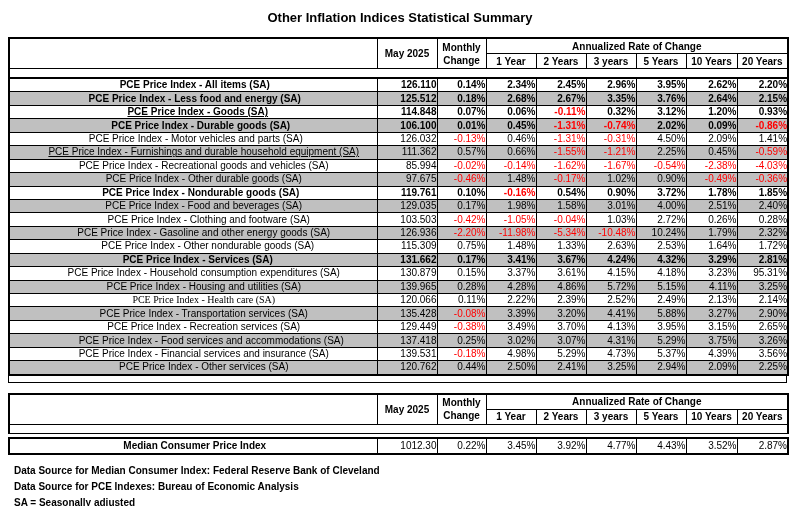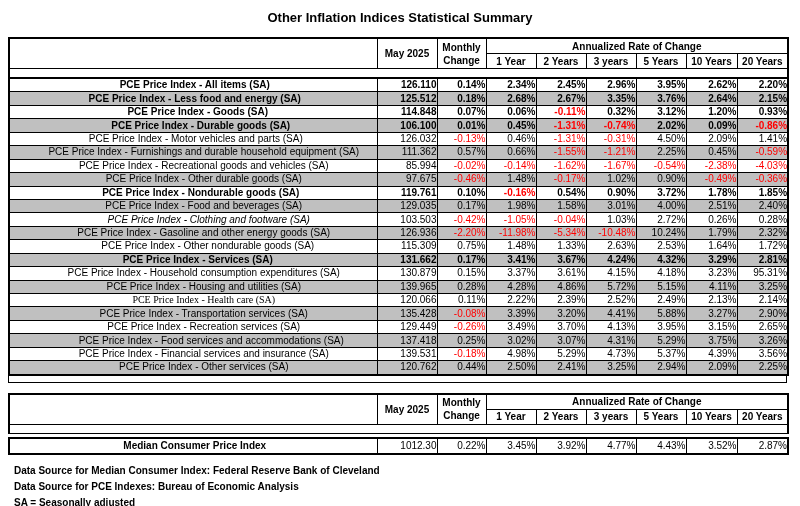--- a/index.html
+++ b/index.html
@@ -99,21 +99,21 @@
         <td class="num">125.512</td>
         <td class="num">0.18%</td>
         <td class="num">2.68%</td>
         <td class="num">2.67%</td>
         <td class="num">3.35%</td>
         <td class="num">3.76%</td>
         <td class="num">2.64%</td>
         <td class="num">2.15%</td>
       </tr>
       <tr class="b">
-        <td class="label" style="padding-left: 9px;">PCE Price Index - Goods (SA)</td>
+        <td class="label" style="padding-left: 9px; text-decoration: underline;">PCE Price Index - Goods (SA)</td>
         <td class="num">114.848</td>
         <td class="num">0.07%</td>
         <td class="num">0.06%</td>
         <td class="num neg">-0.11%</td>
         <td class="num">0.32%</td>
         <td class="num">3.12%</td>
         <td class="num">1.20%</td>
         <td class="num">0.93%</td>
       </tr>
       <tr class="shaded b">
@@ -132,21 +132,21 @@
         <td class="num">126.032</td>
         <td class="num neg">-0.13%</td>
         <td class="num">0.46%</td>
         <td class="num neg">-1.31%</td>
         <td class="num neg">-0.31%</td>
         <td class="num">4.50%</td>
         <td class="num">2.09%</td>
         <td class="num">1.41%</td>
       </tr>
       <tr class="shaded ">
-        <td class="label" style="padding-left: 21px;">PCE Price Index - Furnishings and durable household equipment (SA)</td>
+        <td class="label" style="padding-left: 21px; text-decoration: underline;">PCE Price Index - Furnishings and durable household equipment (SA)</td>
         <td class="num">111.362</td>
         <td class="num">0.57%</td>
         <td class="num">0.66%</td>
         <td class="num neg">-1.55%</td>
         <td class="num neg">-1.21%</td>
         <td class="num">2.25%</td>
         <td class="num">0.45%</td>
         <td class="num neg">-0.59%</td>
       </tr>
       <tr class="">
@@ -187,21 +187,21 @@
         <td class="num">129.035</td>
         <td class="num">0.17%</td>
         <td class="num">1.98%</td>
         <td class="num">1.58%</td>
         <td class="num">3.01%</td>
         <td class="num">4.00%</td>
         <td class="num">2.51%</td>
         <td class="num">2.40%</td>
       </tr>
       <tr class="">
-        <td class="label" style="padding-left: 31px; font-style: italic;">PCE Price Index - Clothing and footware (SA)</td>
+        <td class="label" style="padding-left: 31px;">PCE Price Index - Clothing and footware (SA)</td>
         <td class="num">103.503</td>
         <td class="num neg">-0.42%</td>
         <td class="num neg">-1.05%</td>
         <td class="num neg">-0.04%</td>
         <td class="num">1.03%</td>
         <td class="num">2.72%</td>
         <td class="num">0.26%</td>
         <td class="num">0.28%</td>
       </tr>
       <tr class="shaded ">
@@ -277,21 +277,21 @@
         <td class="num">3.39%</td>
         <td class="num">3.20%</td>
         <td class="num">4.41%</td>
         <td class="num">5.88%</td>
         <td class="num">3.27%</td>
         <td class="num">2.90%</td>
       </tr>
       <tr class="">
         <td class="label" style="padding-left: 21px;">PCE Price Index - Recreation services (SA)</td>
         <td class="num">129.449</td>
-        <td class="num neg">-0.26%</td>
+        <td class="num neg">-0.38%</td>
         <td class="num">3.49%</td>
         <td class="num">3.70%</td>
         <td class="num">4.13%</td>
         <td class="num">3.95%</td>
         <td class="num">3.15%</td>
         <td class="num">2.65%</td>
       </tr>
       <tr class="shaded ">
         <td class="label" style="padding-left: 36px;">PCE Price Index - Food services and accommodations (SA)</td>
         <td class="num">137.418</td>

